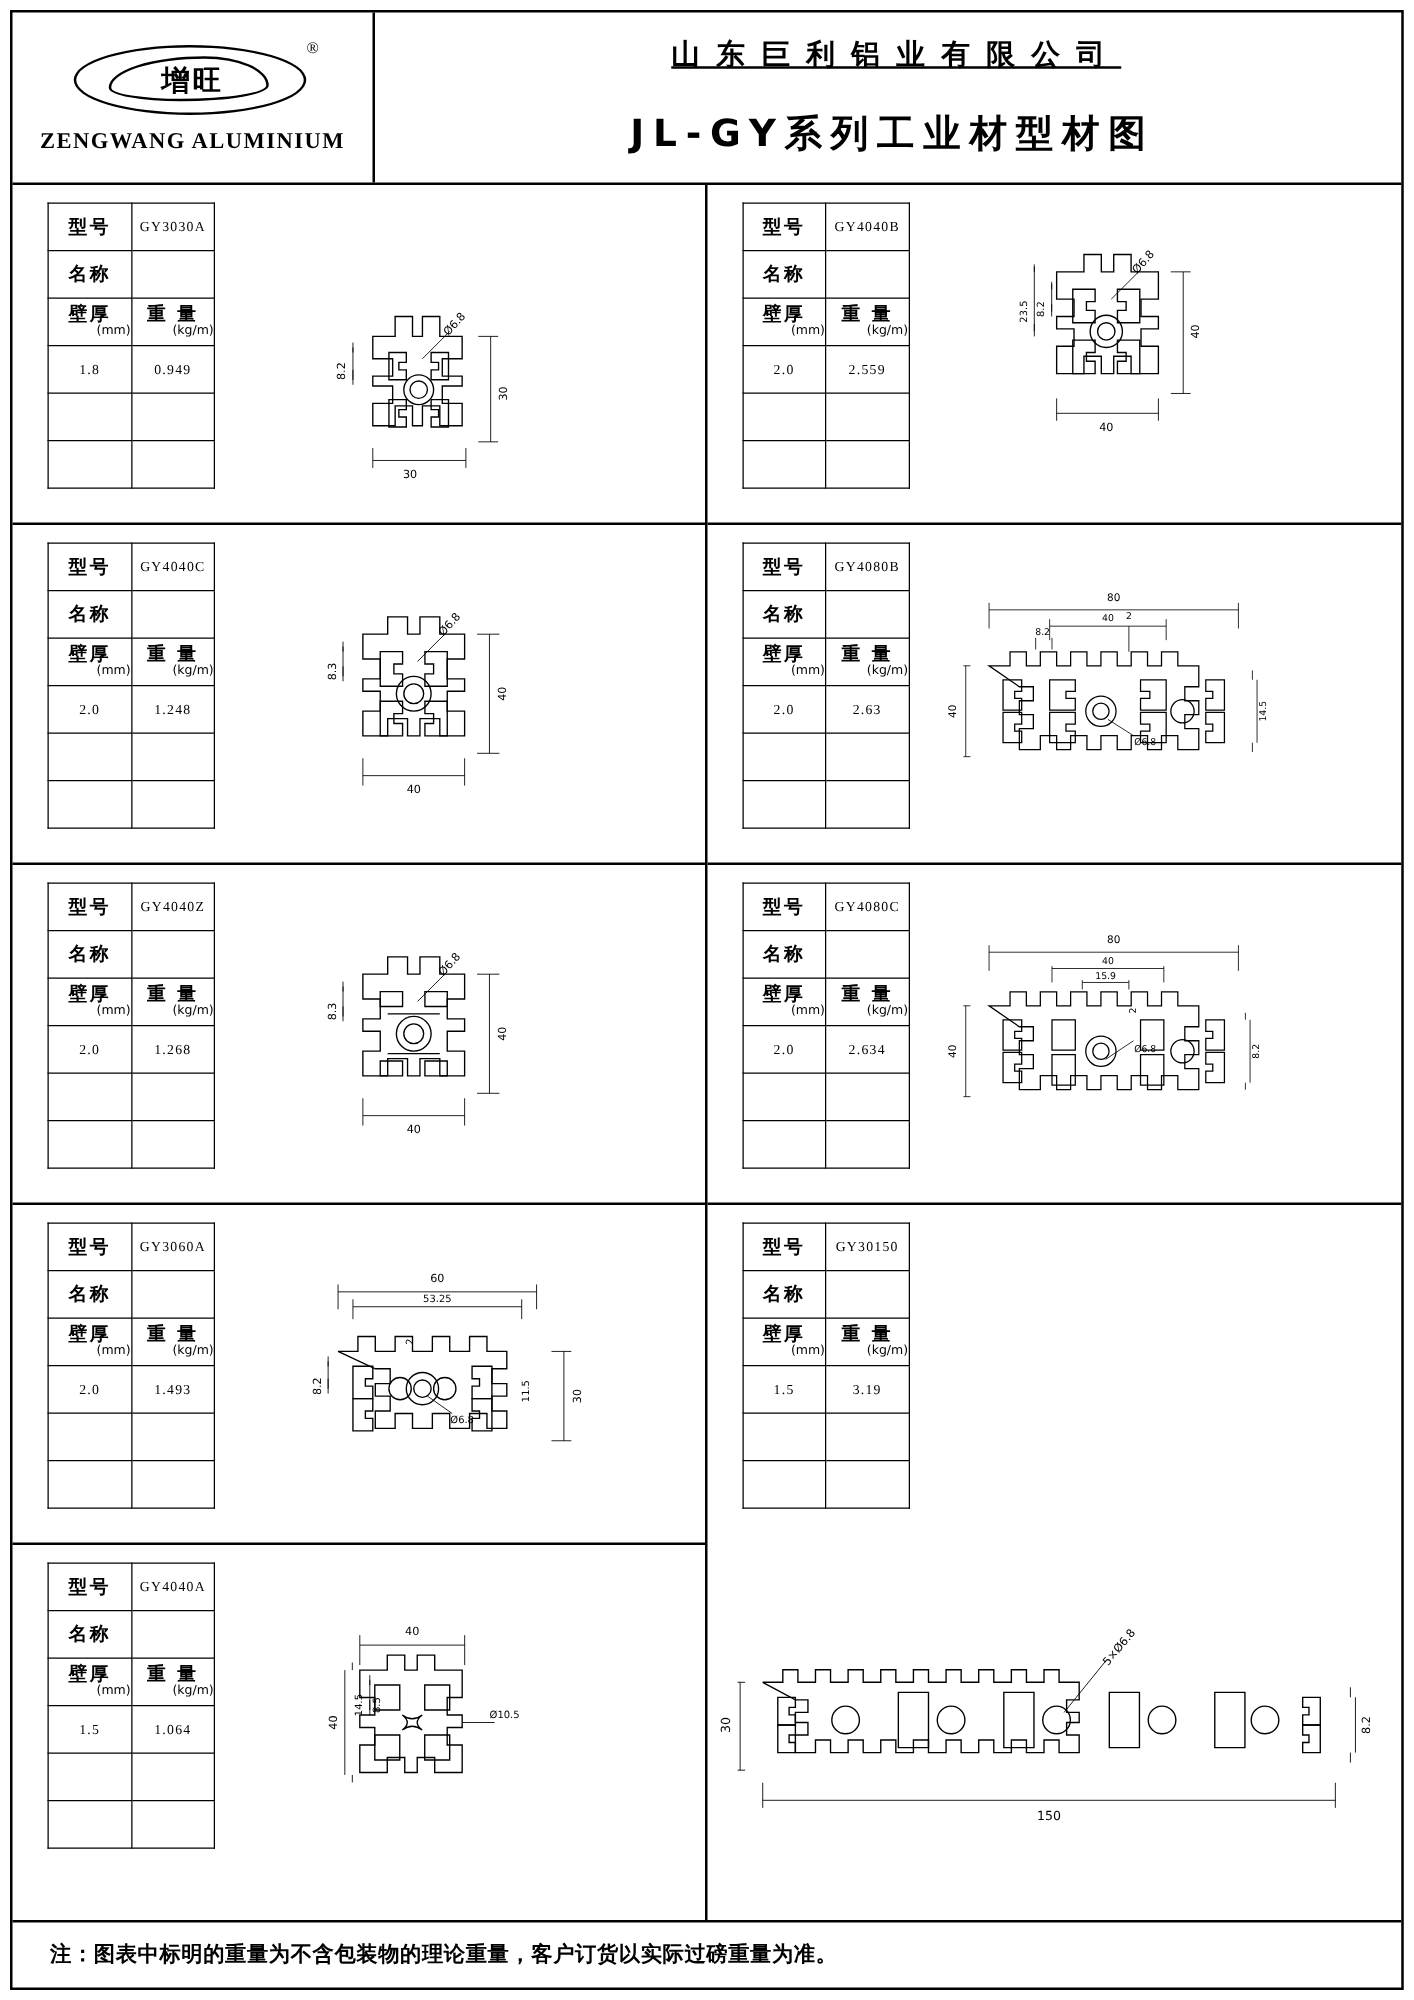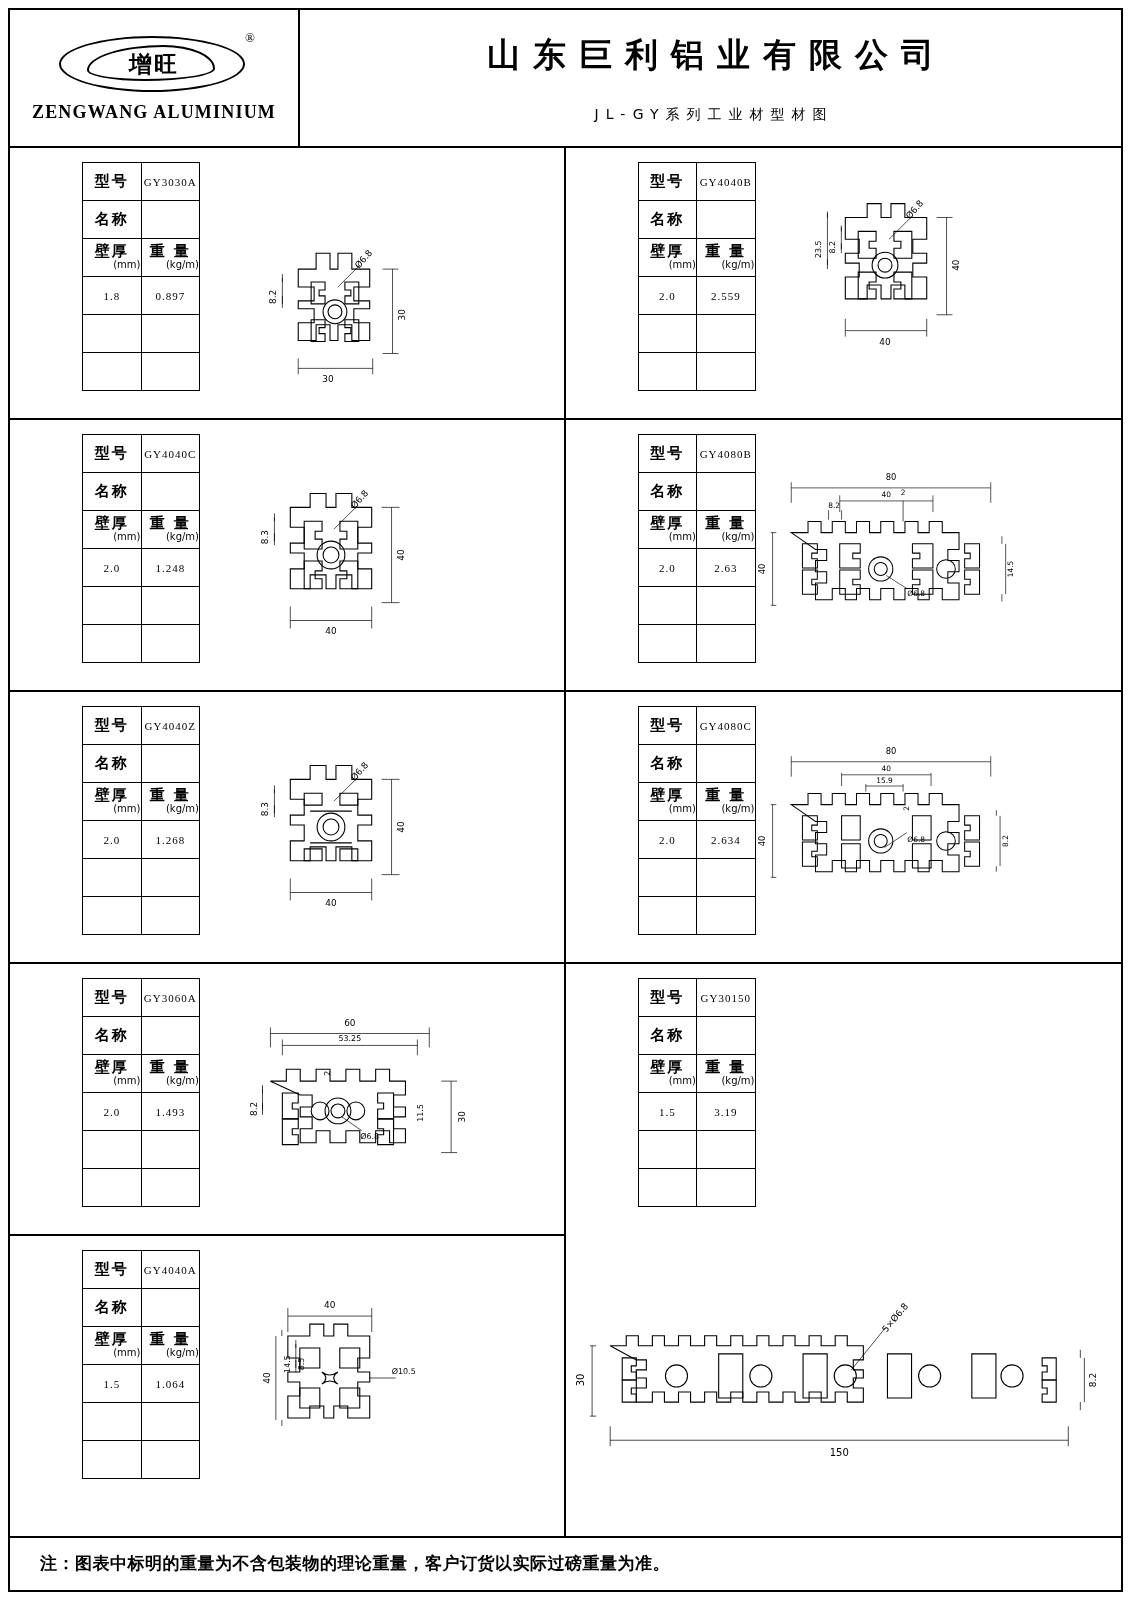--- a/index.html
+++ b/index.html
@@ -81,28 +81,29 @@
     flex: 1;
     display: flex;
     flex-direction: column;
     align-items: center;
     justify-content: center;
     gap: 12px;
   }
   .title-main {
     font-family: "DejaVu Sans", sans-serif;
     font-weight: bold;
-    font-size: 33px;
+    font-size: 23px;
     letter-spacing: 13px;
     padding-left: 13px;
+    text-decoration: underline;
   }
   .title-sub {
     font-family: "DejaVu Sans", sans-serif;
-    font-weight: normal;
-    font-size: 14px;
+    font-weight: bold;
+    font-size: 30px;
     letter-spacing: 7px;
     padding-left: 7px;
     margin-top: 16px;
   }
   
   .grid {
     position: relative;
     height: 1388px;
     display: flex;
   }
@@ -116,25 +117,24 @@
     position: relative;
     border-bottom: 2px solid #000;
     overflow: hidden;
   }
   .cell:last-child { border-bottom: none; }
   .cell-inner { position: absolute; inset: 0; }
   
   .spec {
     position: absolute;
     left: 28px; top: 14px;
-    width: 118px;
+    width: 134px;
     border: 1px solid #000;
     border-collapse: collapse;
     font-family: "DejaVu Sans", sans-serif;
-    margin-left: 44px;
   }
   .spec td {
     border: 1px solid #000;
     height: 38px;
     text-align: center;
     vertical-align: middle;
     font-size: 15px;
     padding: 0;
   }
   .spec td.lbl { font-weight: bold; letter-spacing: 2px; }
@@ -209,21 +209,21 @@
             <tr>
                   <td class="lbl">名称</td>
                 <td class="val"></td>
                 </tr>
             <tr class="two">
               <td class="lbl hdr-two"><span>壁厚</span><span class="sub">(mm)</span></td>
               <td class="lbl hdr-two"><span>重 量</span><span class="sub">(kg/m)</span></td>
             </tr>
             <tr class="two">
               <td class="val">1.8</td>
-              <td class="val">0.897</td>
+              <td class="val">0.949</td>
             </tr>
             <tr class="two">
                   <td></td>
                   <td></td>
                 </tr>
             <tr class="two">
                   <td></td>
                   <td></td>
                 </tr>
           </tbody>

